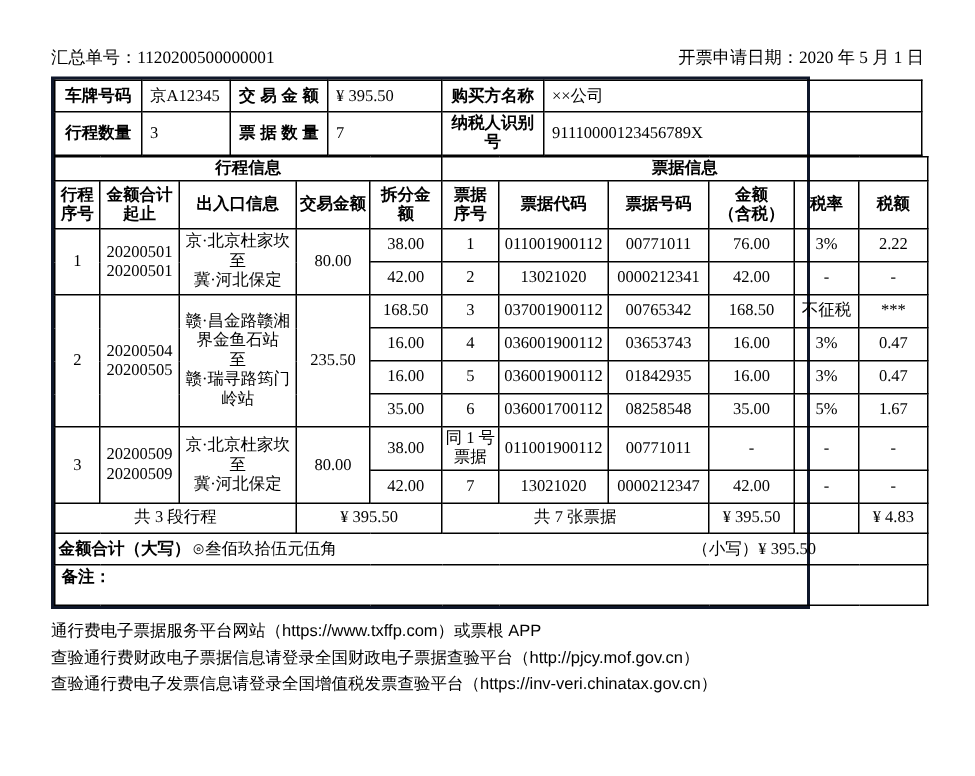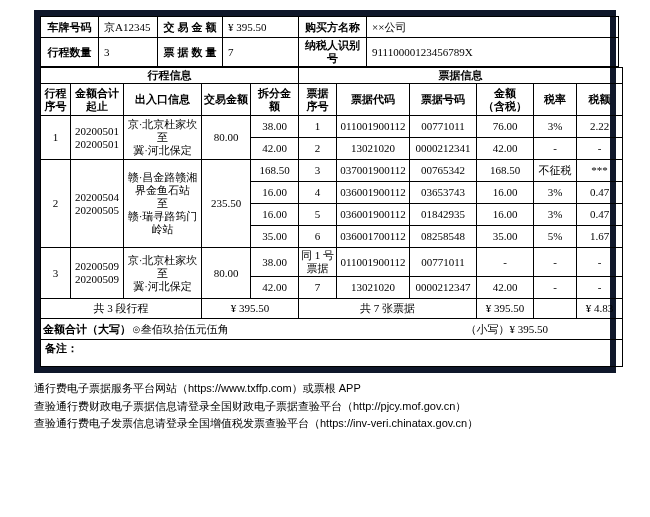--- a/index.html
+++ b/index.html
@@ -20,21 +20,21 @@
     text-align: center; font-family: "Liberation Sans", sans-serif;
     font-weight: bold; font-size: 12.5px; margin-top: 15px;
   }
   .meta {
     display: flex; justify-content: space-between;
     font-size: 11.5px; margin-top: 21px; margin-bottom: 5px;
     font-family: "Liberation Sans", sans-serif;
   }
   .meta .num { font-family: "Liberation Serif", serif; }
 
-  .tablewrap { border: 6px solid #0f172a; width: 582px; }
+  .tablewrap { border: 2px solid #0f172a; width: 506px; }
   table { border-collapse: collapse; width: 100%; table-layout: fixed; }
   td {
     border: 1px solid #000; text-align: center; vertical-align: middle;
     font-size: 11px; padding: 1px 2px; line-height: 13px;
     overflow: hidden;
   }
   .h { font-family: "Liberation Sans", sans-serif; font-weight: bold; font-size: 11px; }
   .v { font-family: "Liberation Serif", serif; }
   .info-table td { height: 21px; }
   .info-table .lv { text-align: left; padding-left: 5px; }
@@ -53,20 +53,24 @@
 
   .footer { margin-top: 7px; font-family: "Liberation Sans", sans-serif; font-size: 11px; }
   .footer div { line-height: 17.5px; }
 </style>
 </head>
 <body>
 
 <div class="sheet">
 
 
+  <div class="meta">
+    <div><span>汇总单号：</span><span class="num">1120200500000001</span></div>
+    <div><span>开票申请日期：</span><span class="num">2020 年 5 月 1 日</span></div>
+  </div>
 
   <div class="tablewrap">
 
     <table class="info-table">
       <colgroup>
           <col style="width:58px">
           <col style="width:59px">
           <col style="width:65px">
           <col style="width:76px">
           <col style="width:68px">

